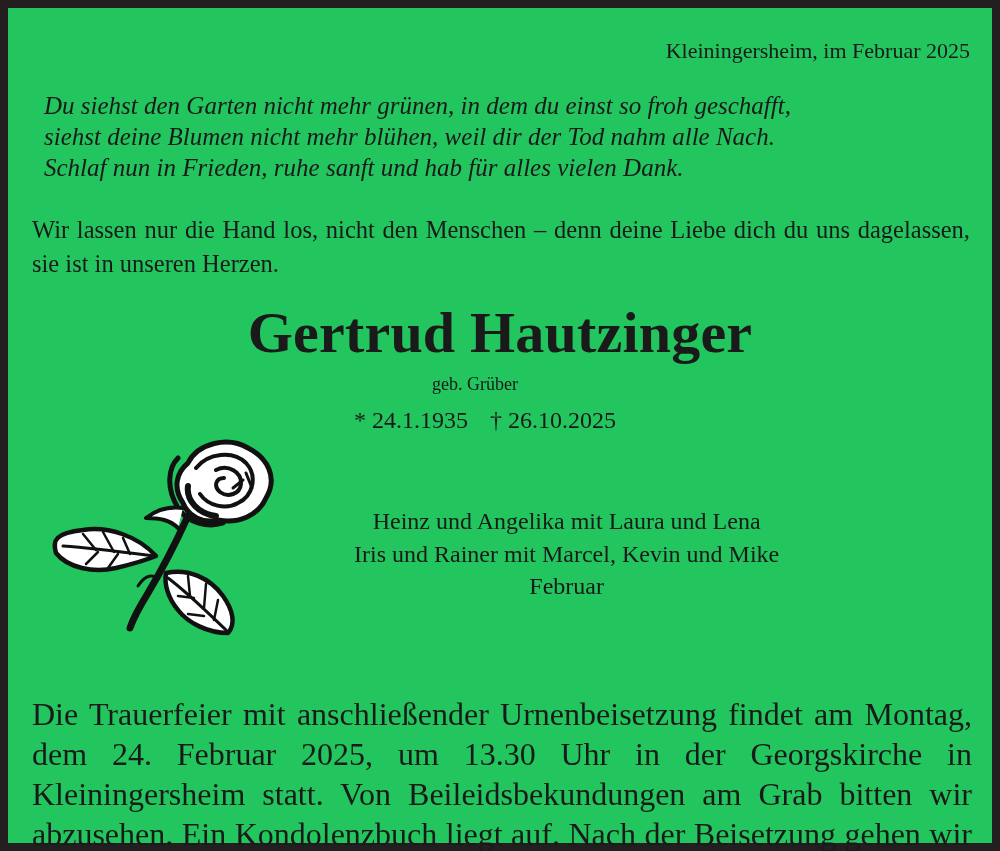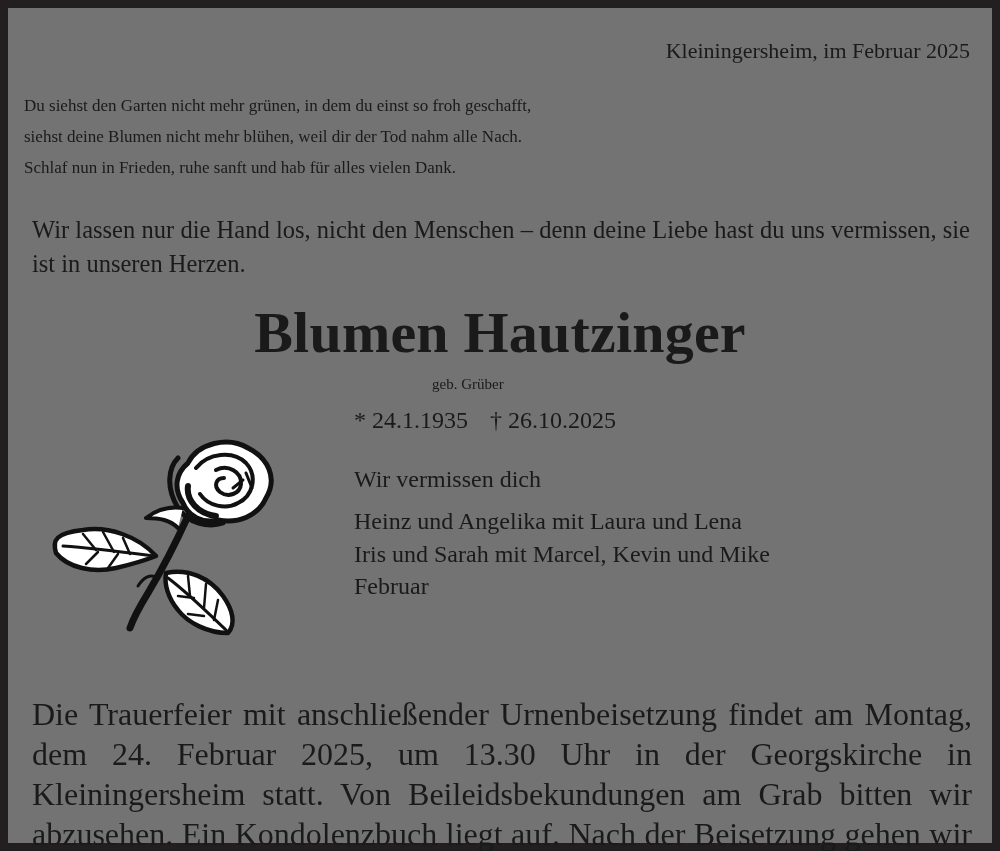--- a/index.html
+++ b/index.html
@@ -5,88 +5,88 @@
   html, body { margin: 0; padding: 0; }
   body {
     width: 1000px; height: 851px; overflow: hidden;
     background: #231f20;
     font-family: "Liberation Serif", "DejaVu Serif", serif;
     color: #1a1a1a;
   }
   .card {
     position: absolute; left: 8px; top: 8px;
     width: 984px; height: 835px;
-    background: #737373;
+    background: #22c55e;
   }
   .abs { position: absolute; white-space: nowrap; }
   .place-date {
     right: 22px; top: 30px;
     font-size: 22px; line-height: 26px;
   }
   .poem {
-    left: 16px; top: 82px;
-    font-size: 17px; line-height: 31px;
+    left: 36px; top: 82px;
+    font-style: italic; font-size: 25px; line-height: 31px;
   }
   .poem div { white-space: nowrap; }
   .intro {
     left: 24px; top: 205px; width: 938px;
     font-size: 24.5px; line-height: 34px;
     text-align: justify; text-align-last: left;
     white-space: normal;
   }
   .name {
     left: 0; width: 984px; top: 290px;
     text-align: center;
     font-weight: bold; font-size: 58px; line-height: 70px;
     letter-spacing: 0.2px;
   }
   .maiden {
     left: 424px; top: 362px;
-    font-size: 15px; line-height: 28px;
+    font-size: 18px; line-height: 28px;
   }
   .dates {
     left: 346px; top: 397px;
     font-size: 24px; line-height: 30px;
   }
   .dates .gap { display: inline-block; width: 22px; }
   .rose {
     left: 30px; top: 420px; width: 240px; height: 210px;
   }
   .miss {
     left: 346px; top: 456px;
     font-size: 24px; line-height: 30px;
   }
   .family {
     left: 346px; top: 497px;
     font-size: 24px; line-height: 32.6px;
   }
-  .family div { white-space: nowrap; }
+  .family div { white-space: nowrap; text-align: center; }
   .ceremony {
     left: 24px; top: 686px; width: 940px;
     font-size: 32px; line-height: 40px;
     text-align: justify; text-align-last: left;
     white-space: normal;
   }
 </style>
 </head>
 <body>
 
 <div class="card">
 
   <div class="abs place-date">Kleiningersheim, im Februar 2025</div>
 
   <div class="abs poem">
     <div>Du siehst den Garten nicht mehr grünen, in dem du einst so froh geschafft,</div>
     <div>siehst deine Blumen nicht mehr blühen, weil dir der Tod nahm alle Nach.</div>
     <div>Schlaf nun in Frieden, ruhe sanft und hab für alles vielen Dank.</div>
   </div>
 
-  <div class="abs intro">Wir lassen nur die Hand los, nicht den Menschen – denn deine Liebe hast du uns vermissen, sie ist in unseren Herzen.</div>
+  <div class="abs intro">Wir lassen nur die Hand los, nicht den Menschen – denn deine Liebe dich du uns dagelassen, sie ist in unseren Herzen.</div>
 
-  <div class="abs name">Blumen Hautzinger</div>
+  <div class="abs name">Gertrud Hautzinger</div>
 
   <div class="abs maiden">geb. Grüber</div>
 
   <div class="abs dates">
     <span>* 24.1.1935</span><span class="gap"></span><span>† 26.10.2025</span>
   </div>
 
   <div class="abs rose">
     <svg width="240" height="210" viewBox="0 0 240 210" fill="none" stroke="#111" stroke-linejoin="round" stroke-linecap="round">
 
@@ -107,23 +107,22 @@
       <path d="M45 106 L58 122 M65 104 L76 124 M85 110 L92 126 M48 136 L60 124 M70 140 L80 126" stroke-width="2.5"></path>
 
       <path d="M128 145 C150 140, 172 150, 185 168 C195 182, 198 196, 190 205 C170 205, 150 195, 140 182 C130 170, 126 156, 128 145 Z" stroke-width="4.5" fill="#fff"></path>
       <path d="M130 150 C150 165, 170 185, 188 202" stroke-width="3"></path>
       <path d="M150 148 L152 168 M168 156 L166 180 M180 172 L176 192 M140 168 L156 170 M150 186 L166 188" stroke-width="2.5"></path>
 
       <path d="M120 150 C112 145, 105 150, 100 158" stroke-width="3"></path>
     </svg>
   </div>
 
-  <div class="abs miss">Wir vermissen dich</div>
 
   <div class="abs family">
     <div>Heinz und Angelika mit Laura und Lena</div>
-    <div>Iris und Sarah mit Marcel, Kevin und Mike</div>
+    <div>Iris und Rainer mit Marcel, Kevin und Mike</div>
     <div>Februar</div>
   </div>
 
   <div class="abs ceremony">Die Trauerfeier mit anschließender Urnenbeisetzung findet am Montag, dem 24. Februar 2025, um 13.30 Uhr in der Georgskirche in Kleiningersheim statt. Von Beileidsbekundungen am Grab bitten wir abzusehen. Ein Kondolenzbuch liegt auf. Nach der Beisetzung gehen wir in aller Stille auseinander.</div>
 
 </div>
 
 </body></html>

